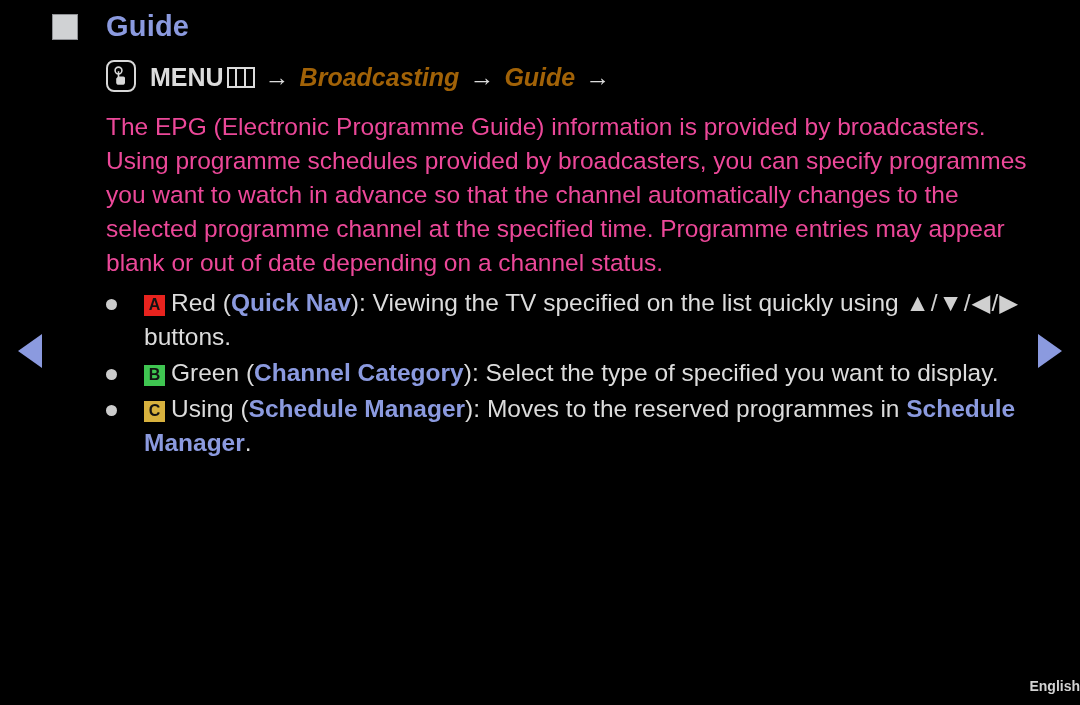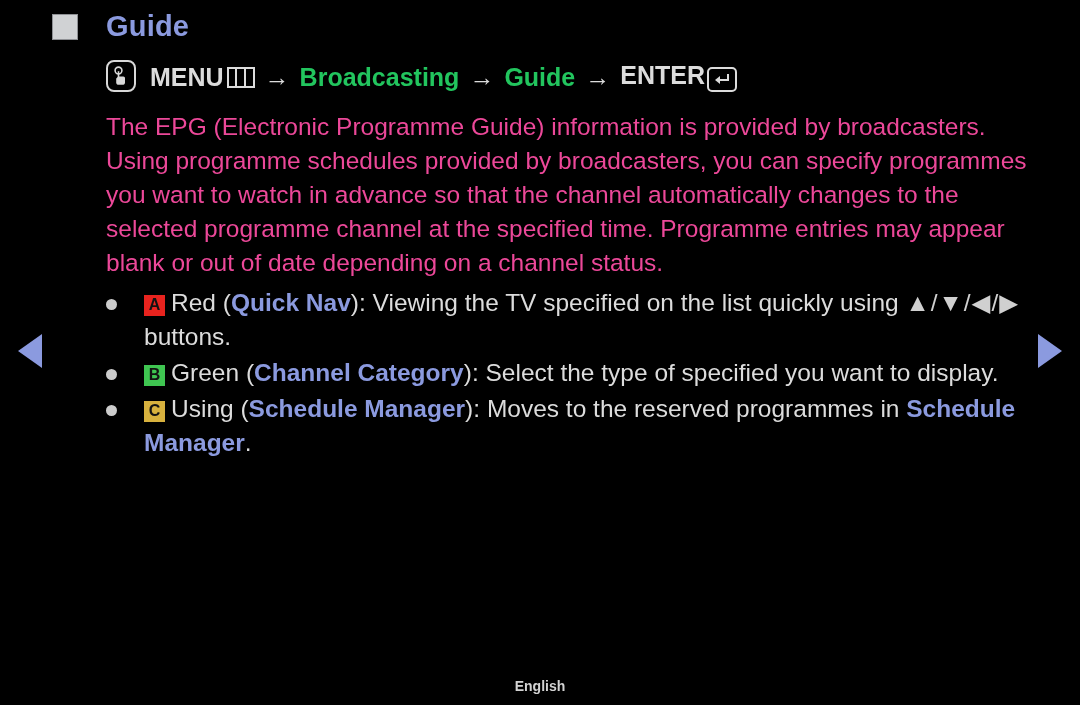--- a/index.html
+++ b/index.html
@@ -65,21 +65,21 @@
     border: 2px solid #d8d8d8;
     border-radius: 8px;
     box-sizing: border-box;
     display: inline-flex;
     align-items: center;
     justify-content: center;
     flex: 0 0 auto;
   }
   .icon-touch svg { display: block; }
   .path-word { margin-left: 14px; color: #dcdcdc; }
-  .path-word.accent { color: #22c55e; }
+  .path-word.accent { color: #a16207; font-style: italic; }
   .path-arrow { margin: 0 10px; color: #dcdcdc; font-weight: normal; font-size: 25px; }
   .icon-menu {
     display: inline-block;
     width: 28px;
     height: 21px;
     border: 2px solid #dcdcdc;
     box-sizing: border-box;
     margin-left: 3px;
     position: relative;
     vertical-align: -2px;
@@ -180,21 +180,21 @@
     right: 18px;
     border-left: 24px solid #8b9adf;
   }
 
   
   .footer {
     position: absolute;
     left: 0;
     right: 0;
     top: 678px;
-    text-align: center;
+    text-align: right;
     font-size: 14px;
     font-weight: bold;
     color: #d2d2d2;
   }
 </style>
 </head>
 <body>
 
 <div class="page">
 
@@ -210,26 +210,20 @@
         <path d="M6.5 5.2 L6.5 12.2" stroke="#d8d8d8" stroke-width="1.6" fill="none"></path>
         <path d="M6.2 10.4 h5.2 a1.6 1.6 0 0 1 1.6 1.6 v4.2 a2.6 2.6 0 0 1 -2.6 2.6 h-3.6 a2.6 2.6 0 0 1 -2.6 -2.6 v-3.8 z" fill="#d8d8d8"></path>
       </svg>
     </span>
     <span class="path-word"><span>MENU</span><span class="icon-menu"></span></span>
     <span class="path-arrow">→</span>
     <span class="path-word accent" style="margin-left:0">Broadcasting</span>
     <span class="path-arrow">→</span>
     <span class="path-word accent" style="margin-left:0">Guide</span>
     <span class="path-arrow">→</span>
-    <span class="path-word" style="margin-left:0"><span>ENTER</span><span class="icon-enter">
-          <svg width="20" height="16" viewBox="0 0 20 16" aria-hidden="true">
-            <path d="M16 2 V8 H6" stroke="#dcdcdc" stroke-width="2" fill="none"></path>
-            <path d="M8 4 L3 8 L8 12 Z" fill="#dcdcdc"></path>
-          </svg>
-        </span></span>
   </div>
 
   <div class="para">The EPG (Electronic Programme Guide) information is provided by broadcasters. Using programme schedules provided by broadcasters, you can specify programmes you want to watch in advance so that the channel automatically changes to the selected programme channel at the specified time. Programme entries may appear blank or out of date depending on a channel status.</div>
 
   <div class="bullets">
 
     <div class="bullet">
       <span class="dot"></span>
       <div class="bullet-body">
         <span class="key-badge" style="background:#e8231e">A</span><span>Red</span><span> (</span><span class="accent-b">Quick Nav</span><span>): </span><span>Viewing the TV specified on the list quickly using </span><span class="arrows">▲/▼/◀/▶</span><span> buttons.</span>

